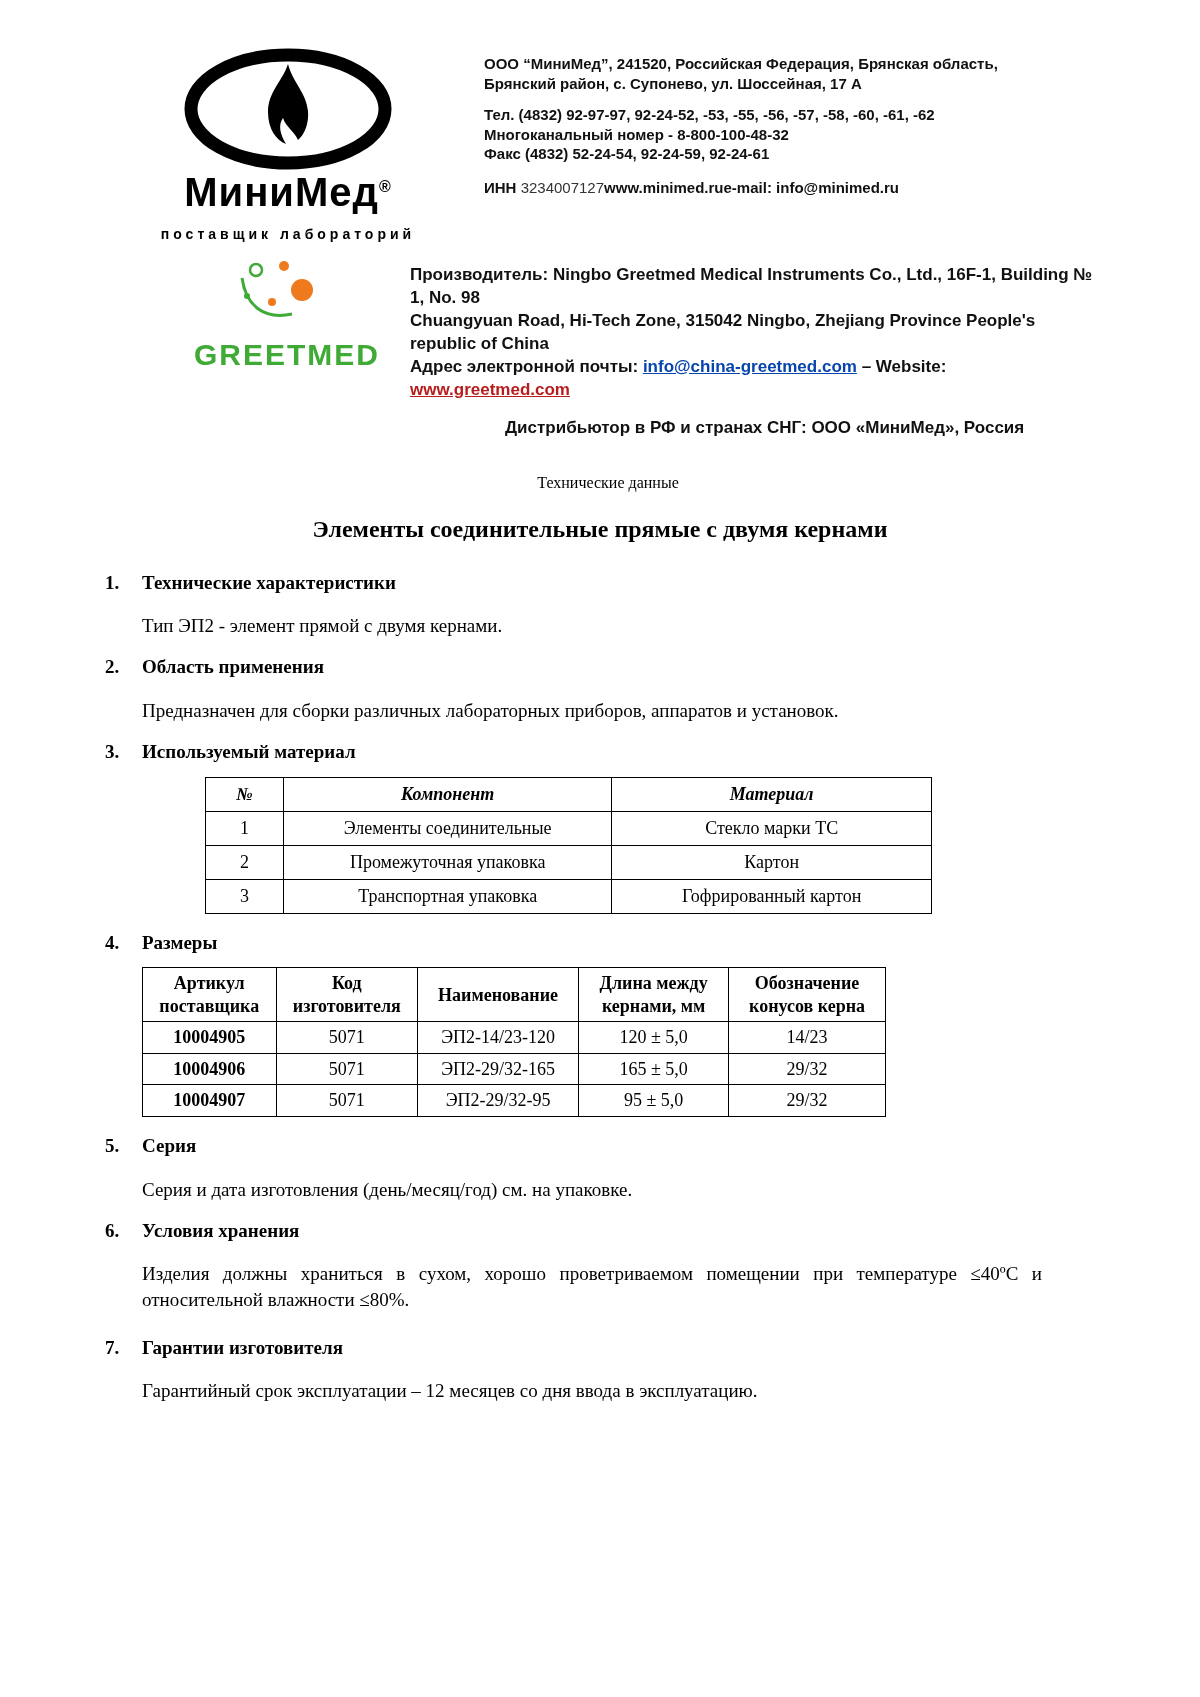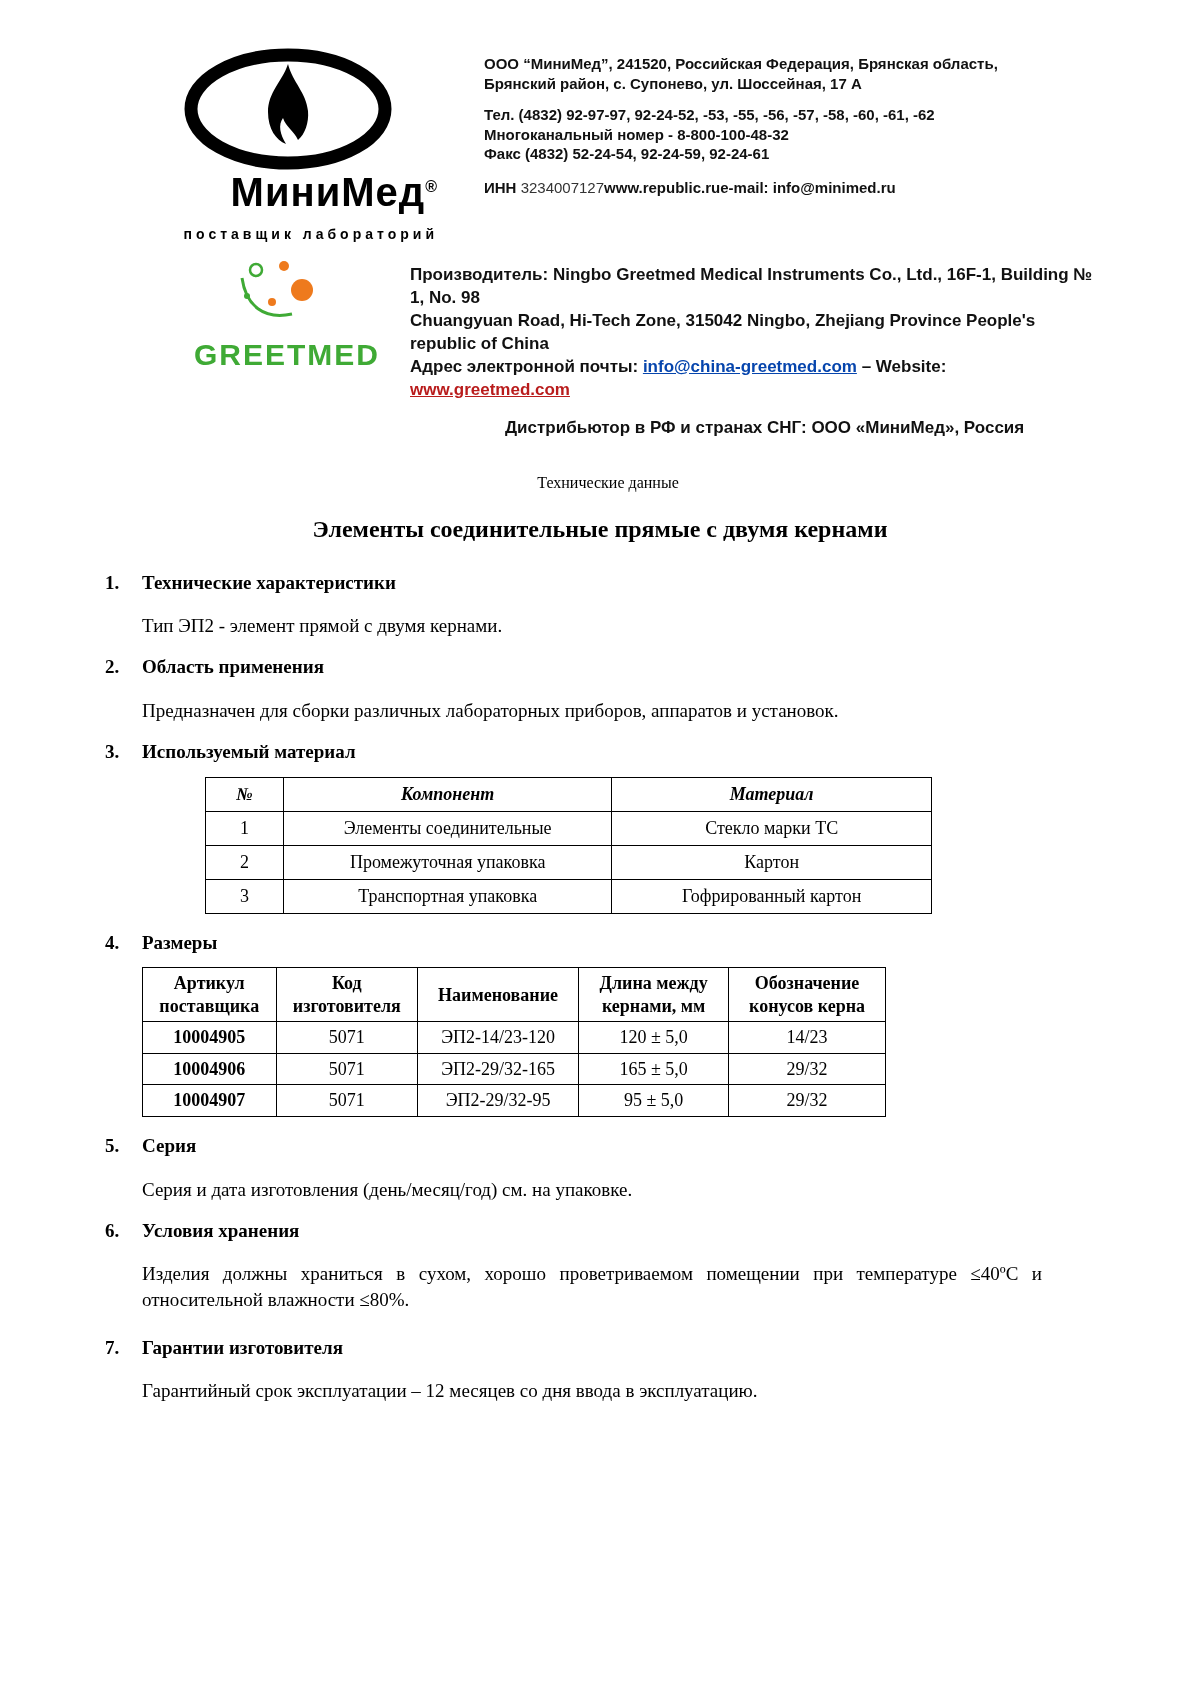--- a/index.html
+++ b/index.html
@@ -15,21 +15,21 @@
     width: 1200px;
     height: 1697px;
     background: #ffffff;
     overflow: hidden;
   }
 
   
   .letterhead { padding: 48px 55px 0 138px; font-family: "Liberation Sans", sans-serif; }
   .lh-row { display: flex; }
 
-  .minimed-logo { width: 300px; text-align: right; flex: 0 0 auto; }
+  .minimed-logo { width: 300px; text-align: center; flex: 0 0 auto; }
   .minimed-logo svg { display: block; margin: 0 auto; }
   .mm-brand {
     font-weight: 700;
     font-size: 40px;
     letter-spacing: 1px;
     line-height: 1.0;
     margin-top: 2px;
     white-space: nowrap;
   }
   .mm-reg { font-size: 16px; vertical-align: super; font-weight: 700; }
@@ -120,21 +120,21 @@
           <div>ООО “МиниМед”, 241520, Российская Федерация, Брянская область,</div>
           <div>Брянский район, с. Супонево, ул. Шоссейная, 17 А</div>
         </div>
         <div class="contact-block">
           <div>Тел. (4832) 92-97-97, 92-24-52, -53, -55, -56, -57, -58, -60, -61, -62</div>
           <div>Многоканальный номер - 8-800-100-48-32</div>
           <div>Факс (4832) 52-24-54, 92-24-59, 92-24-61</div>
         </div>
         <div class="inn-row">
           <span><span>ИНН</span> <span class="inn-num">3234007127</span></span>
-          <span>www.republic.ru</span>
+          <span>www.minimed.ru</span>
           <span><span>e-mail:</span> <span>info@minimed.ru</span></span>
         </div>
       </div>
     </div>
 
     <div class="lh-row greetmed-row">
 
       <div class="greetmed-logo">
         <svg width="190" height="78" viewBox="0 0 190 78" aria-hidden="true">
           <circle cx="64" cy="14" r="6" fill="none" stroke="#3faa35" stroke-width="2.5"></circle>

